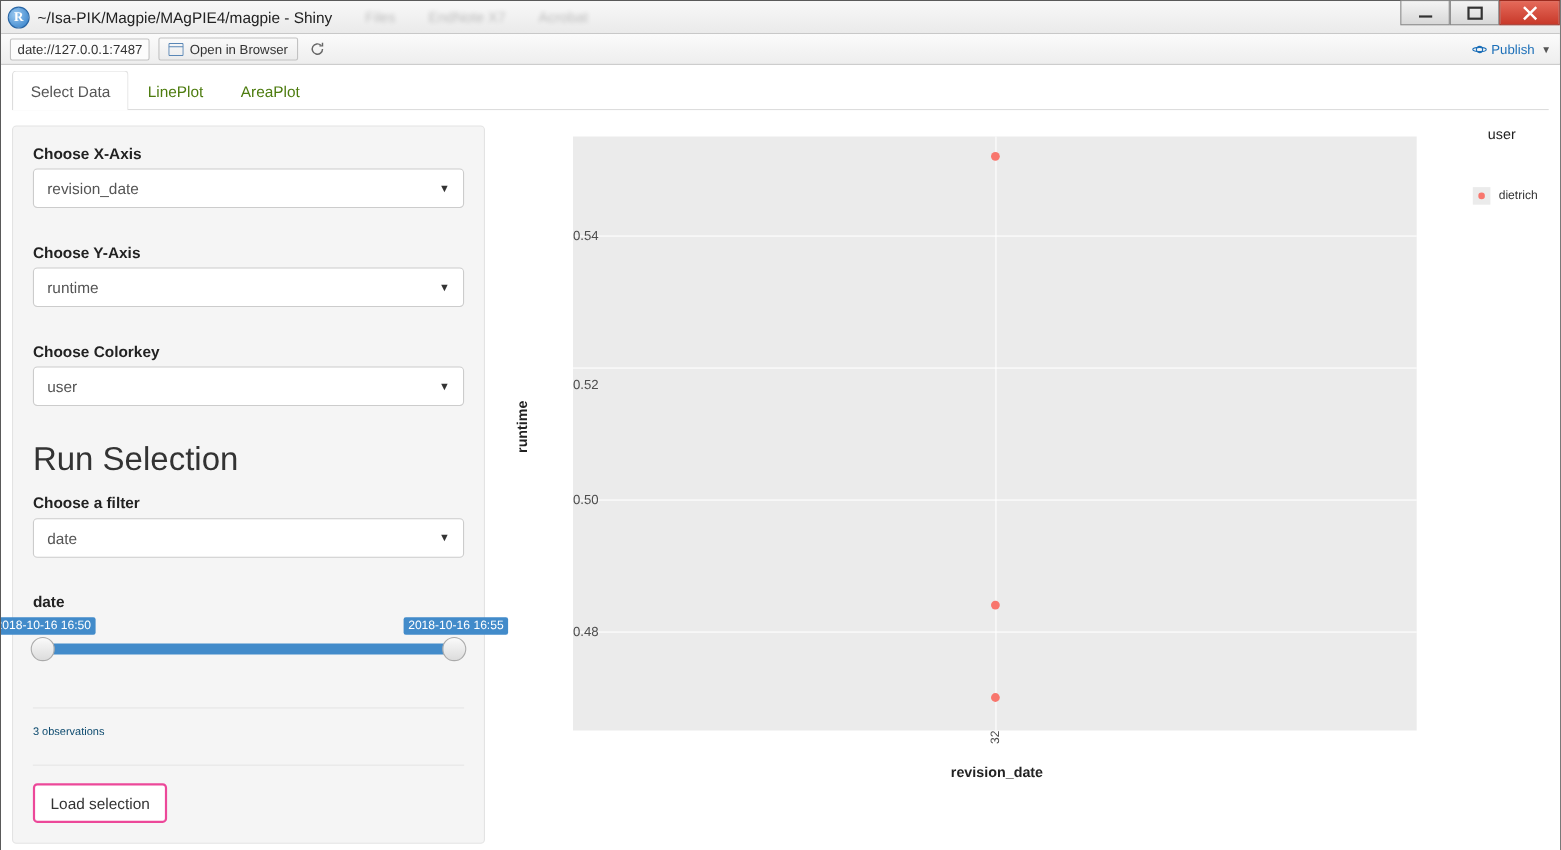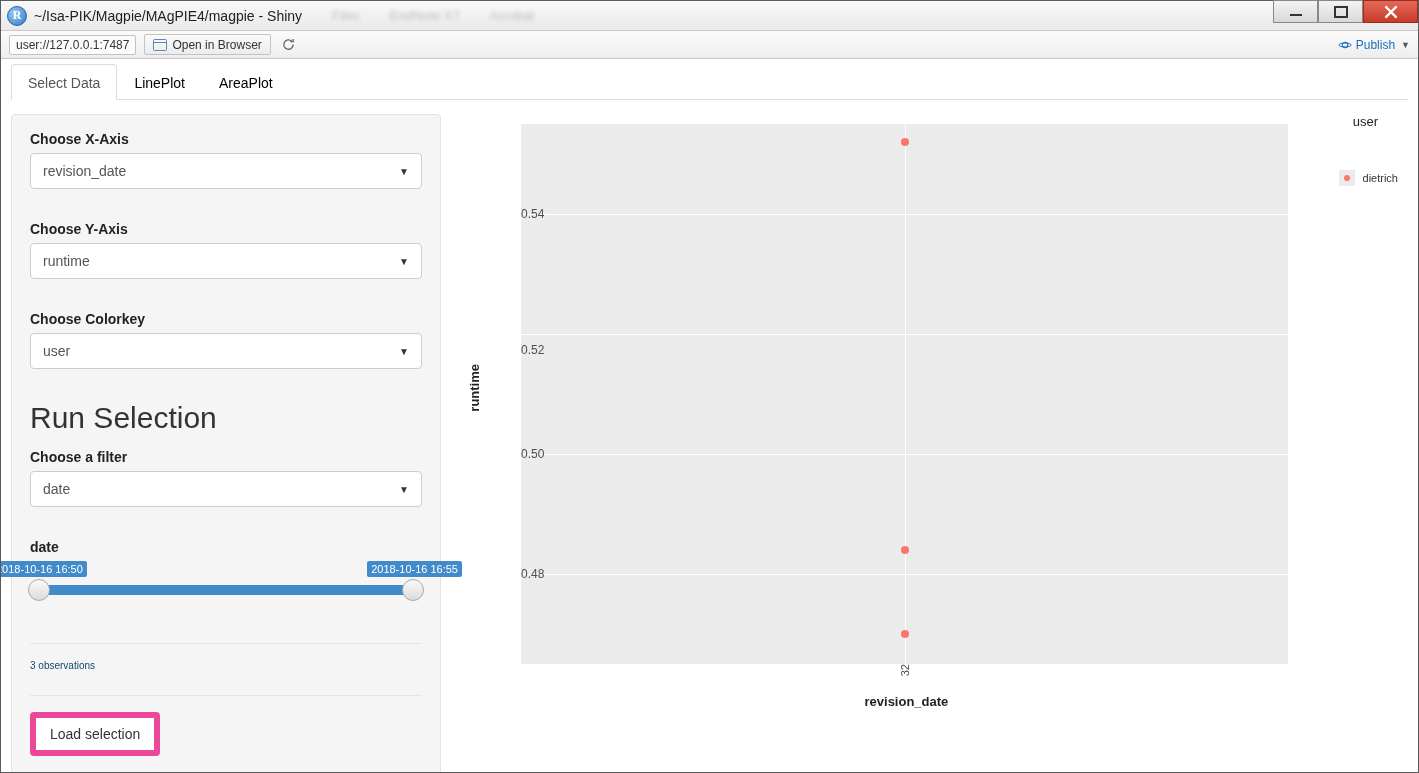--- a/index.html
+++ b/index.html
@@ -29,21 +29,21 @@
 .toolbar .reload { width:20px; height:20px; display:flex; align-items:center; justify-content:center; cursor:pointer; color:#555; }
 .toolbar .spacer { flex:1; }
 .toolbar .publish { display:flex; align-items:center; gap:4px; color:#1c6fb8; cursor:pointer; }
 .toolbar .publish .caret { font-size:9px; color:#555; margin-left:2px; }
 
 
 .content { flex:1; overflow:auto; padding:0 10px 10px 10px; background:#fff; }
 
 
 .tabs { display:flex; border-bottom:1px solid #ddd; margin-top:4px;text-align:right; }
-.tab { padding:10px 16px 9px 16px; font-size:14px; color:#000000; cursor:pointer; border:1px solid transparent; border-bottom:none; border-radius:4px 4px 0 0; position:relative; top:1px; }
+.tab { padding:10px 16px 9px 16px; font-size:14px; color:#4d7c0f; cursor:pointer; border:1px solid transparent; border-bottom:none; border-radius:4px 4px 0 0; position:relative; top:1px; }
 .tab.active { color:#555; background:#fff; border-color:#ddd; }
 
 .main-row { display:flex; gap:20px; margin-top:14px; }
 
 
 .sidepanel { width:430px; background:#f5f5f5; border:1px solid #e3e3e3; border-radius:4px; padding:16px 18px 18px 18px; }
 .form-label { font-weight:bold; font-size:14px; color:#222; display:block; margin-bottom:6px; }
 .form-group { margin-bottom:32px; }
 .select { width:100%; height:36px; background:#fff; border:1px solid #ccc; border-radius:4px; padding:0 12px; display:flex; align-items:center; justify-content:space-between; font-size:14px; color:#555; cursor:pointer; }
 .select .caret { font-size:10px; color:#333; }
@@ -54,21 +54,21 @@
 .slider-label-left, .slider-label-right { position:absolute; top:0; background:#428bca; color:#fff; font-size:11px; padding:2px 4px; border-radius:2px; white-space:nowrap; }
 .slider-label-left { left:-38px; }
 .slider-label-right { right:-40px; }
 .slider-track { position:absolute; top:24px; left:0; right:0; height:10px; background:#428bca; border-radius:5px; }
 .slider-handle { position:absolute; top:18px; width:22px; height:22px; border-radius:50%; background:linear-gradient(#fafafa,#dcdcdc); border:1px solid #aaa; cursor:grab; }
 .slider-handle.left { left:-2px; }
 .slider-handle.right { right:-2px; }
 
 .divider { border-top:1px solid #e5e5e5; margin:24px 0 16px 0; }
 .obs-text { font-size:10px; color:#0c4a6e; margin-bottom:16px; }
-.btn { display:inline-block; background:#fff; border:6px solid #ec4899; border-radius:4px; padding:8px 14px; font-size:14px; color:#333; cursor:pointer; }
+.btn { display:inline-block; background:#fff; border:2px solid #ec4899; border-radius:4px; padding:8px 14px; font-size:14px; color:#333; cursor:pointer; }
 
 
 .plotwrap { flex:1; position:relative; }
 .plot { position:relative; width:100%; height:600px; }
 .panel-bg { position:absolute; background:#ebebeb; }
 .gridline-h { position:absolute; left:0; right:0; border-top:1px solid #fff; }
 .gridline-v { position:absolute; top:0; bottom:0; border-left:1px solid #fff; }
 .ytick { position:absolute; font-size:12px; color:#4d4d4d; right:100%; padding-right:8px; transform:translateY(-50%); }
 .xtick { position:absolute; font-size:11px; color:#4d4d4d; top:100%; padding-top:6px; writing-mode:vertical-rl; transform:rotate(180deg); }
 .axistitle-y { position:absolute; font-size:13px; font-weight:bold; color:#222; writing-mode:vertical-rl; transform:rotate(180deg); }
@@ -99,21 +99,21 @@
       <div class="win-btn close">
         <svg viewBox="0 0 10 10">
             <path d="M1 1 L9 9 M9 1 L1 9" stroke="#fff" stroke-width="1.6" fill="none"></path>
           </svg>
       </div>
     </div>
   </div>
 
   <div class="toolbar">
     <div class="urlbox">
-      <span>user://127.0.0.1:7487</span>
+      <span>date://127.0.0.1:7487</span>
     </div>
     <div class="open-browser">
       <svg width="14" height="12" viewBox="0 0 14 12">
           <rect x="0.5" y="0.5" width="13" height="11" rx="1" fill="none" stroke="#5a87b6"></rect>
           <line x1="0.5" y1="3.5" x2="13.5" y2="3.5" stroke="#5a87b6"></line>
         </svg>
       <span>Open in Browser</span>
     </div>
     <div class="reload">
       <svg width="15" height="15" viewBox="0 0 16 16">

